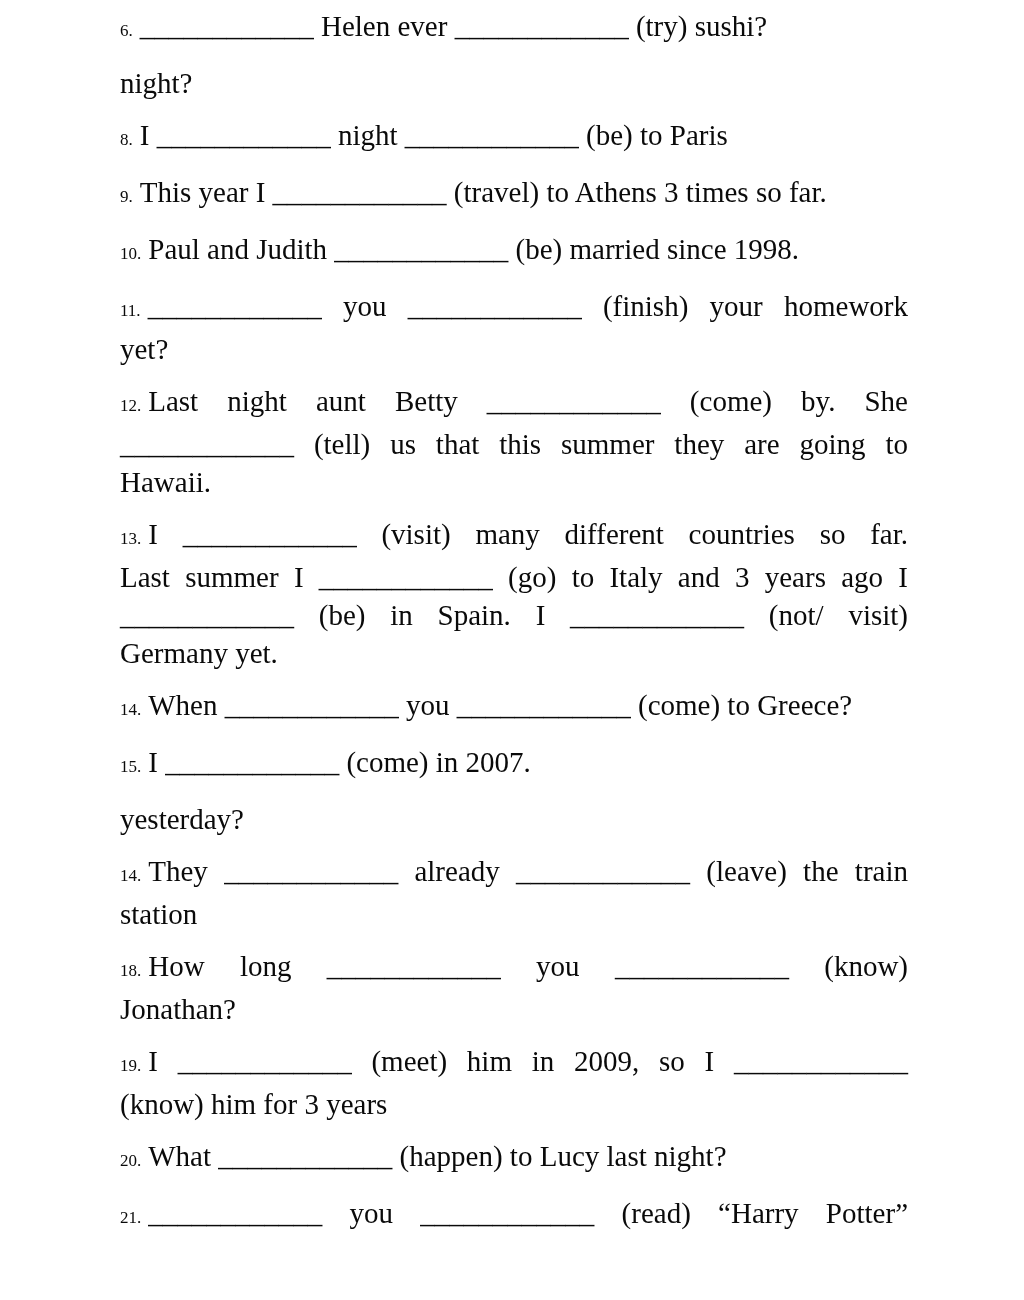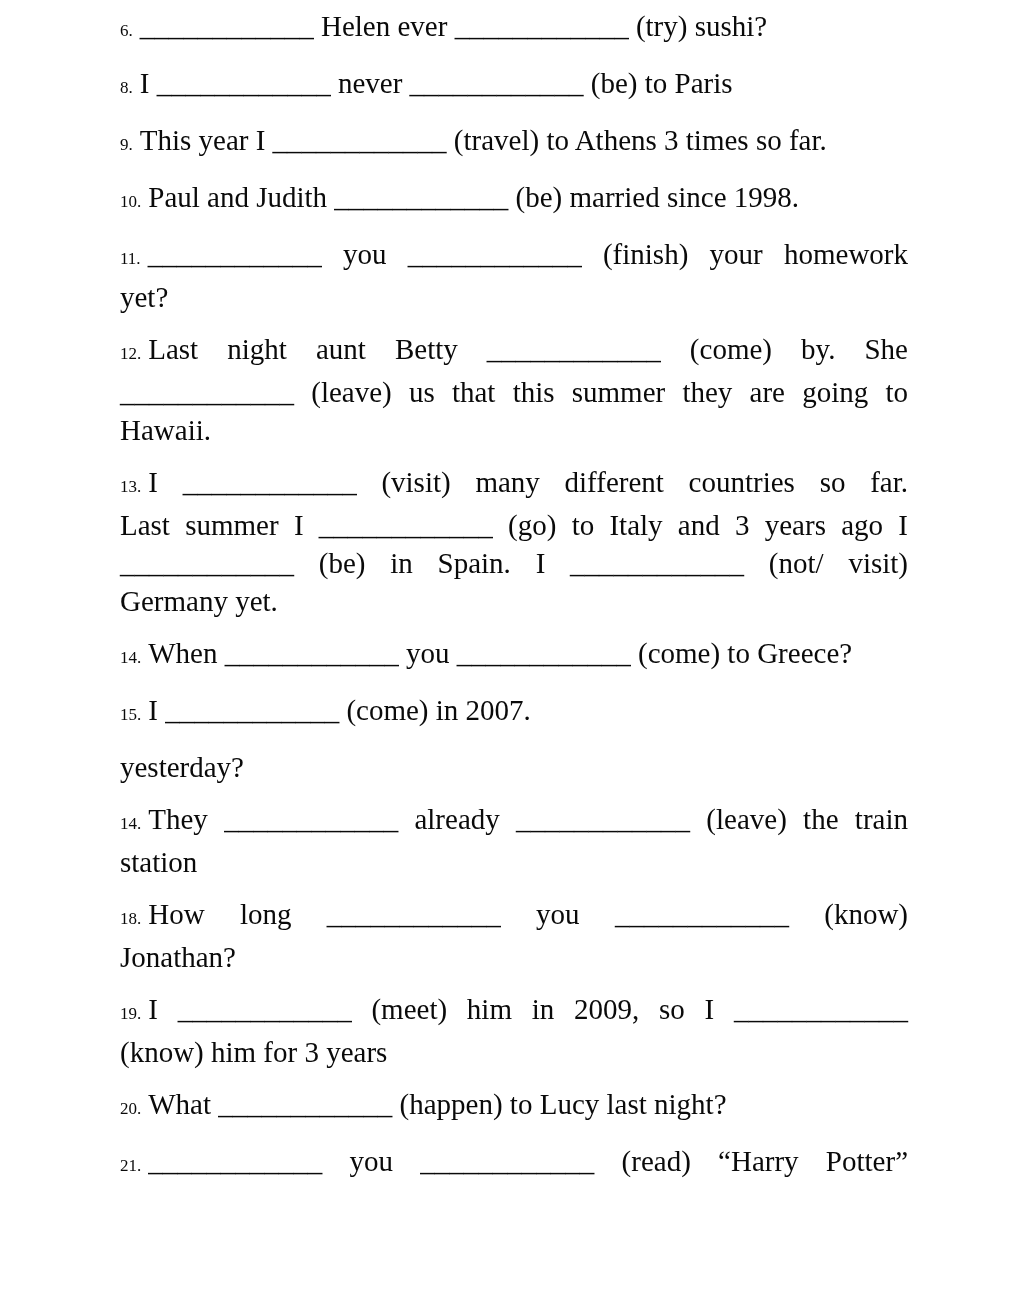--- a/index.html
+++ b/index.html
@@ -39,42 +39,43 @@
 </head>
 <body>
 
 <div class="page">
 
   <div class="item">
     <div class="line"><span class="num">6.</span><span>____________ Helen ever ____________ (try) sushi?</span></div>
   </div>
 
   <div class="item">
+    <div class="line">night?</div>
   </div>
 
   <div class="item">
-    <div class="line"><span class="num">8.</span><span>I ____________ never ____________ (be) to Paris</span></div>
+    <div class="line"><span class="num">8.</span><span>I ____________ night ____________ (be) to Paris</span></div>
   </div>
 
   <div class="item">
     <div class="line"><span class="num">9.</span><span>This year I ____________ (travel) to Athens 3 times so far.</span></div>
   </div>
 
   <div class="item">
     <div class="line"><span class="num">10.</span><span>Paul and Judith ____________ (be) married since 1998.</span></div>
   </div>
 
   <div class="item">
     <div class="line j"><span class="num">11.</span><span>____________ you ____________ (finish) your homework</span></div>
     <div class="line">yet?</div>
   </div>
 
   <div class="item">
     <div class="line j"><span class="num">12.</span><span>Last night aunt Betty ____________ (come) by. She</span></div>
-    <div class="line j">____________ (leave) us that this summer they are going to</div>
+    <div class="line j">____________ (tell) us that this summer they are going to</div>
     <div class="line">Hawaii.</div>
   </div>
 
   <div class="item">
     <div class="line j"><span class="num">13.</span><span>I ____________ (visit) many different countries so far.</span></div>
     <div class="line j">Last summer I ____________ (go) to Italy and 3 years ago I</div>
     <div class="line j">____________ (be) in Spain. I ____________ (not/ visit)</div>
     <div class="line">Germany yet.</div>
   </div>
 

